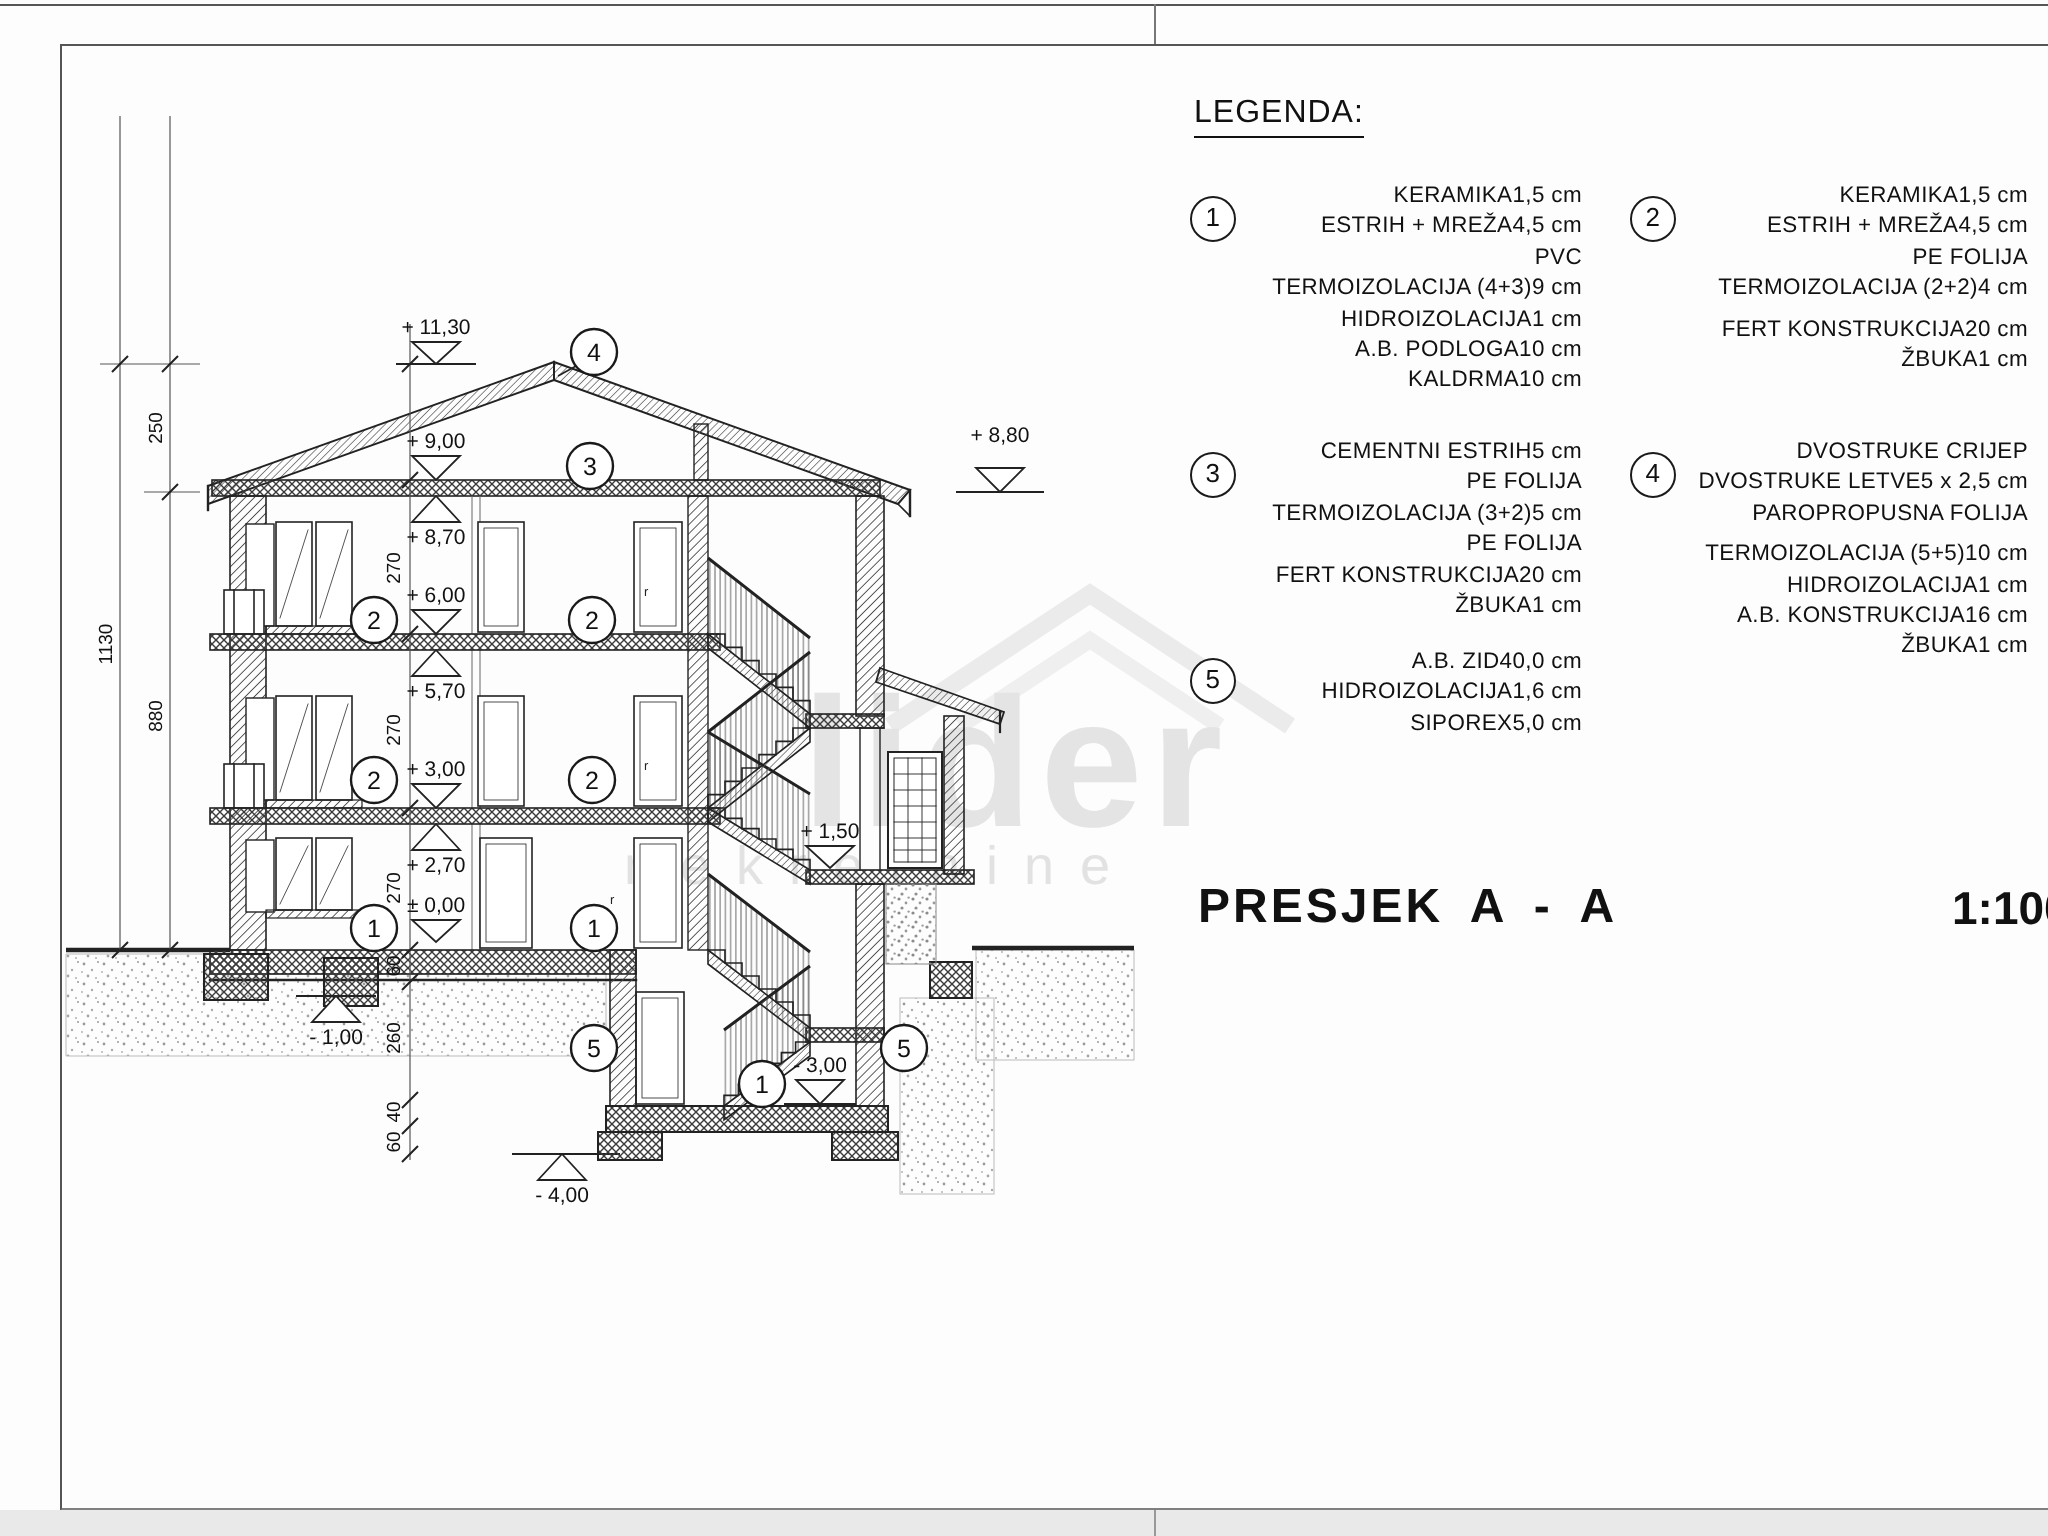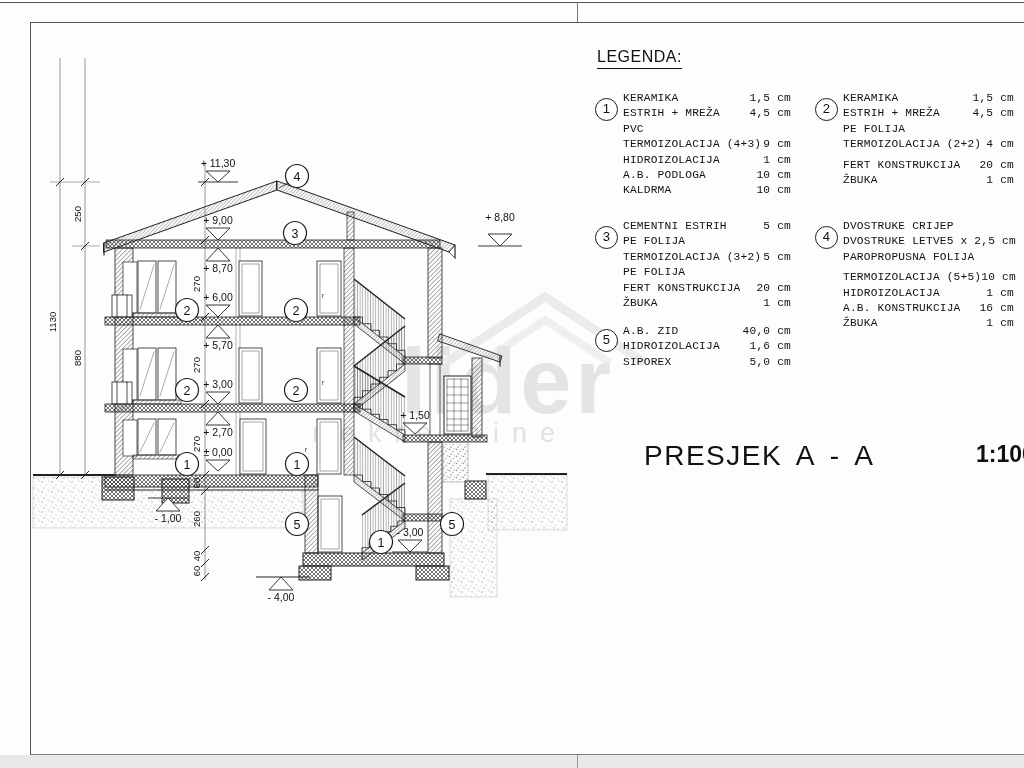--- a/index.html
+++ b/index.html
@@ -11,27 +11,27 @@
          border-left:1px solid #555;border-top:1.5px solid #555;border-bottom:2.5px solid #808080;}
   .bottom-strip{position:absolute;left:0;top:755px;width:1024px;height:13px;background:#e9e9e9;}
   .bottom-vline{position:absolute;left:577px;top:755px;width:1px;height:13px;background:#999;}
 
   .legend-title{position:absolute;left:597px;top:48px;font-size:16px;font-weight:400;
                 letter-spacing:.5px;border-bottom:1.5px solid #111;padding-bottom:2px;}
   .legend-block{position:absolute;font-size:11.2px;letter-spacing:.2px;}
   .legend-circle{position:absolute;left:0;width:21px;height:21px;border:1.4px solid #1b1b1b;
                  border-radius:50%;text-align:center;line-height:20px;font-size:13px;background:#fff;}
   .legend-rows{margin-left:28px;}
-  .lrow{display:flex;justify-content:space-between;height:15.4px;font-family:Liberation Mono, monospace;}
+  .lrow{display:flex;justify-content:flex-end;height:15.4px;}
   .lrow.gap{margin-top:5px;}
   .lname{white-space:nowrap;}
   .lval{white-space:nowrap;text-align:right;}
 
-  .sheet-title{position:absolute;left:599px;top:440px;font-size:28px;font-weight:400;
-               letter-spacing:1.5px;word-spacing:6px;white-space:nowrap;margin-left:45px;}
+  .sheet-title{position:absolute;left:599px;top:440px;font-size:24px;font-weight:700;
+               letter-spacing:1.5px;word-spacing:6px;white-space:nowrap;}
   .sheet-scale{position:absolute;left:976px;top:441px;font-size:23px;font-weight:700;white-space:nowrap;}
 
   svg{position:absolute;left:0;top:0;}
   svg text{font-family:"Liberation Sans",sans-serif;fill:#111;}
   .elev{font-size:10.5px;text-anchor:middle;}
   .dim{font-size:9.5px;text-anchor:middle;}
   .bub{font-size:12.5px;text-anchor:middle;}
   .mark{font-size:6.5px;fill:#222;}
   .wm-big{font-size:92px;font-weight:700;fill:#e4e4e4;letter-spacing:4px;text-anchor:middle;}
   .wm-small{font-size:27px;fill:#e2e2e2;letter-spacing:13px;text-anchor:middle;}

